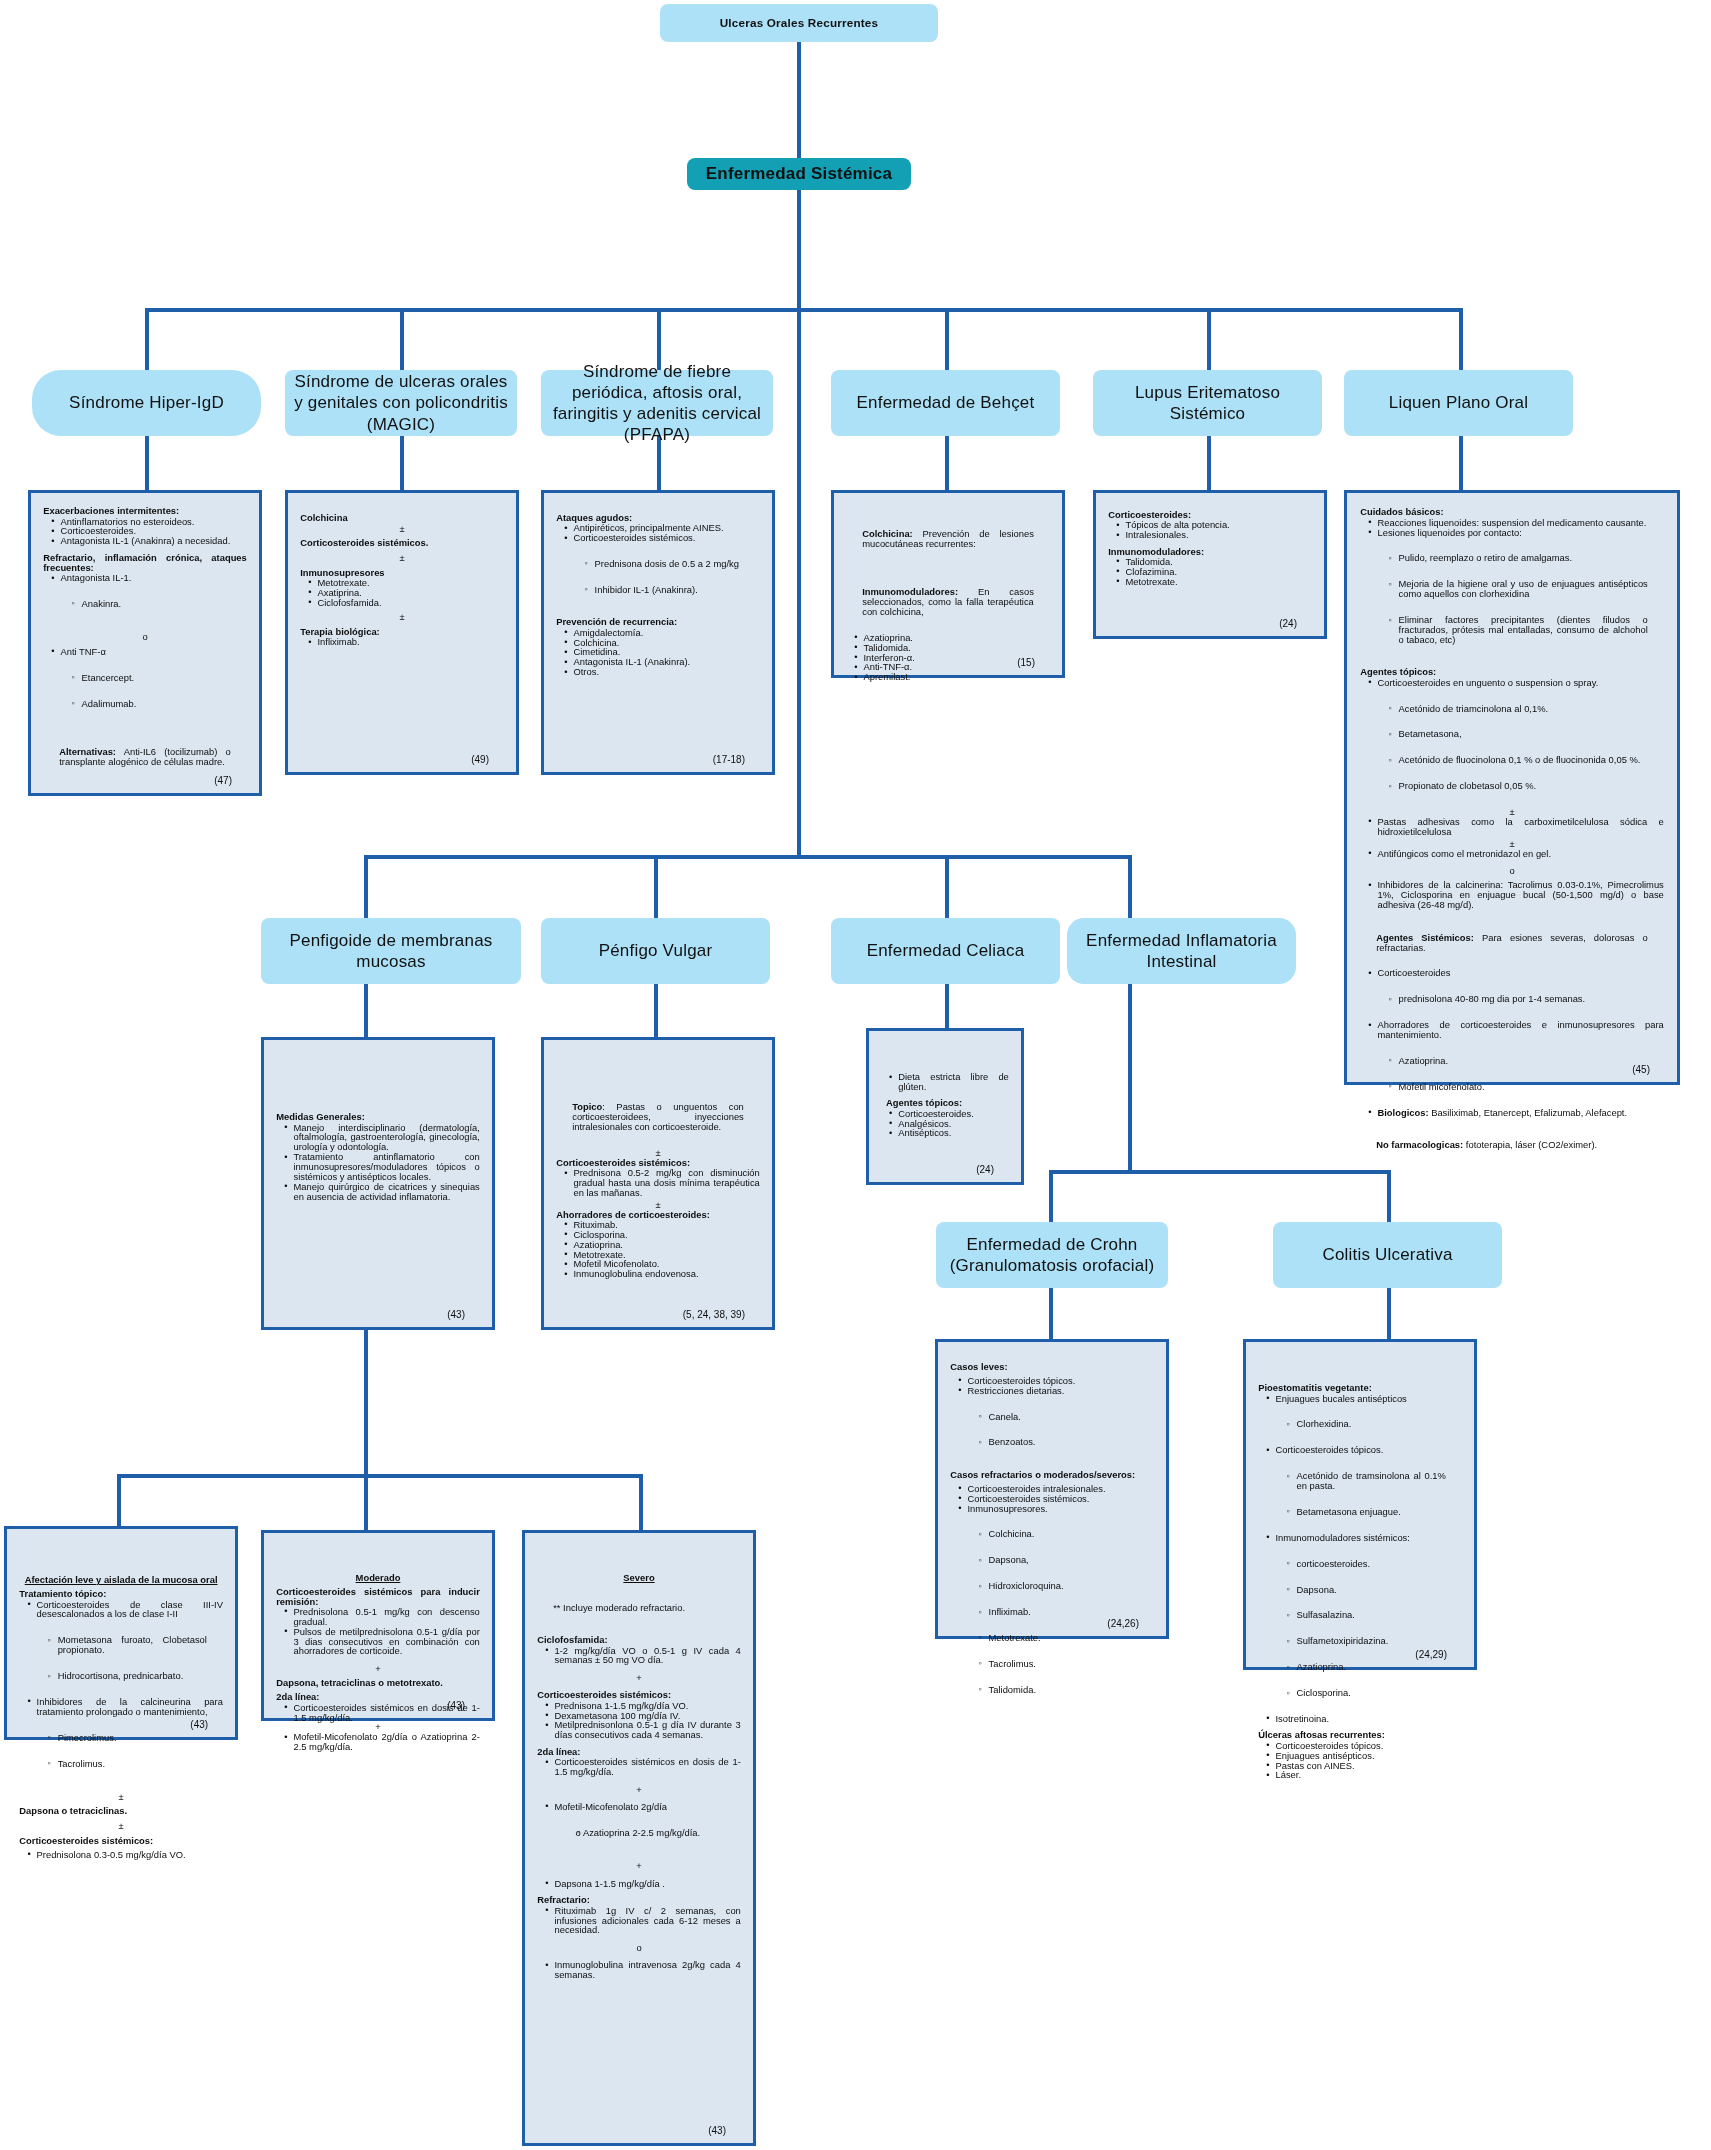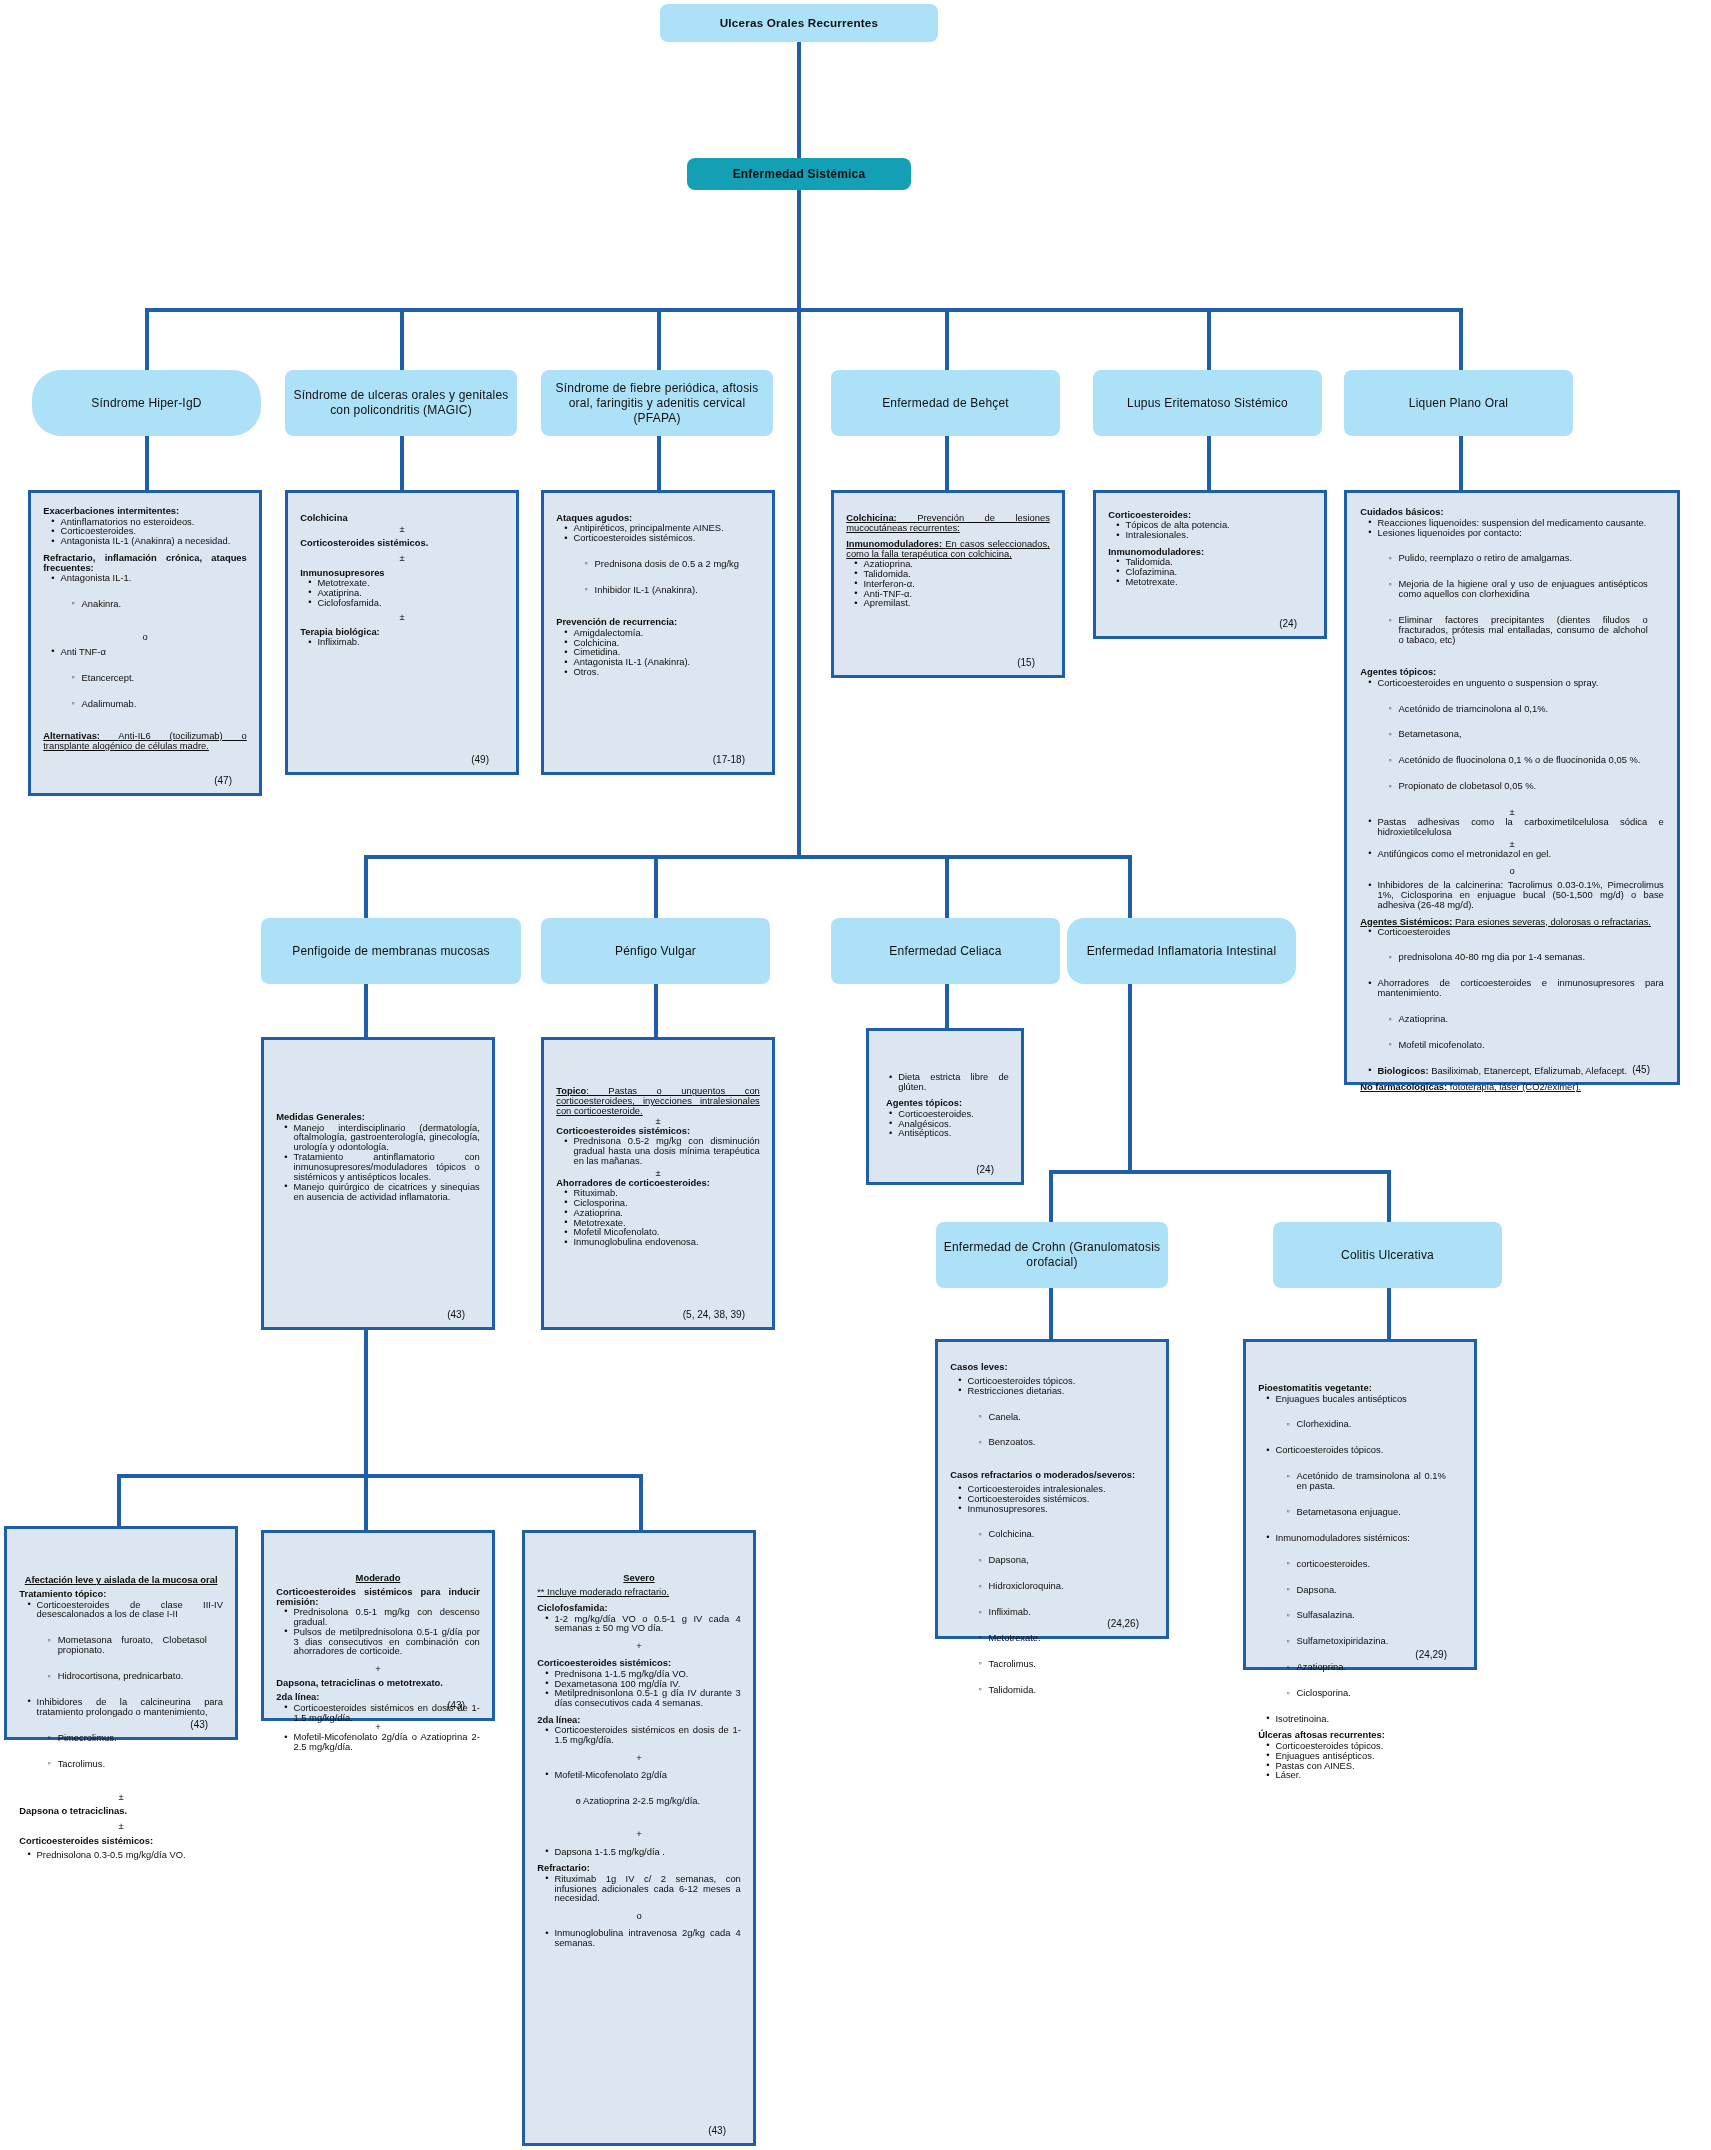--- a/index.html
+++ b/index.html
@@ -5,40 +5,40 @@
   html,body{margin:0;padding:0;background:#ffffff;}
   body{font-family:"Liberation Sans",sans-serif;color:#0d0d0d;}
   #canvas{position:relative;width:1712px;height:2151px;background:#fff;overflow:hidden;}
 
   
   .node{position:absolute;box-sizing:border-box;}
 
   .hdr{
     background:#ade1f7;border-radius:8.1px;
     display:flex;align-items:center;justify-content:center;
-    text-align:center;font-size:12px;line-height:1.25;
+    text-align:center;font-size:17px;line-height:1.25;
     color:#111;padding:3.1px 7.1px;letter-spacing:0.2px;
   }
   .hdr.root{font-weight:bold;font-size:11.7px;}
   .hdr.teal{background:#13a0b5;font-weight:bold;}
 
   .panel{
     background:#dce6f1;border:3.6px solid #1f5fa9;
     padding:0;box-sizing:border-box;
   }
   .panel .inner{
     padding:13.2px 12.2px 5.1px 12.2px;
     font-size:9.4px;line-height:1.05;
     height:100%;box-sizing:border-box;position:relative;
   }
 
   
   .hd{font-weight:bold;margin:0 0 0.5px 0;text-align:justify;}
   .hd.ul{text-decoration:underline;text-align:center;display:block;}
-  .tx{margin:0;text-align:justify;text-decoration:underline;}
+  .tx{margin:16px;text-align:justify;}
   .gap{height:6.6px;}
   .gap-s{height:3.6px;}
   .ctr{text-align:center;margin:1px 0;}
   ul.l1{list-style:none;margin:0 0 0 7.1px;padding:0;}
   ul.l1>li{position:relative;padding-left:10.2px;text-align:justify;margin:0;}
   ul.l1>li:before{content:"•";position:absolute;left:1px;top:-0.5px;}
   ul.l2{list-style:none;margin:0 0 0 11.2px;padding:0;}
   ul.l2>li{position:relative;padding-left:11.2px;text-align:justify;margin:16px;}
   ul.l2>li:before{content:"\25E6";position:absolute;left:1px;top:-0.5px;}
   .ref{position:absolute;right:27px;bottom:6.1px;font-size:10px;}

